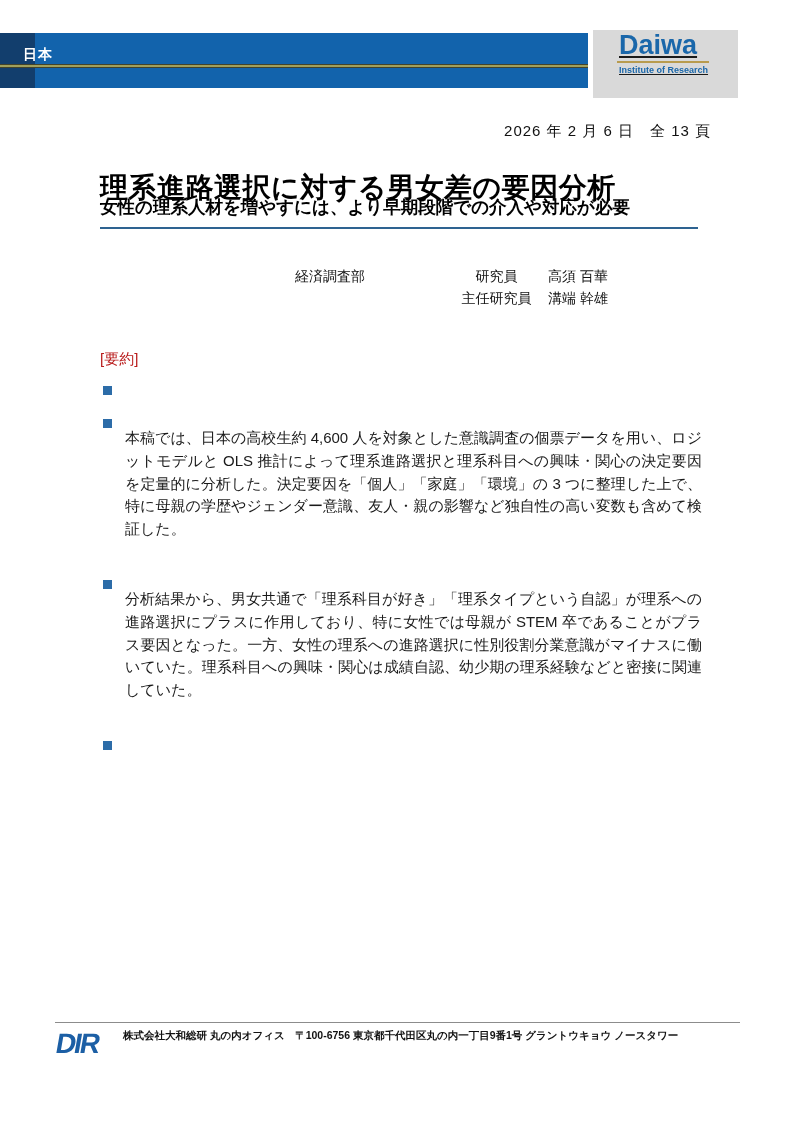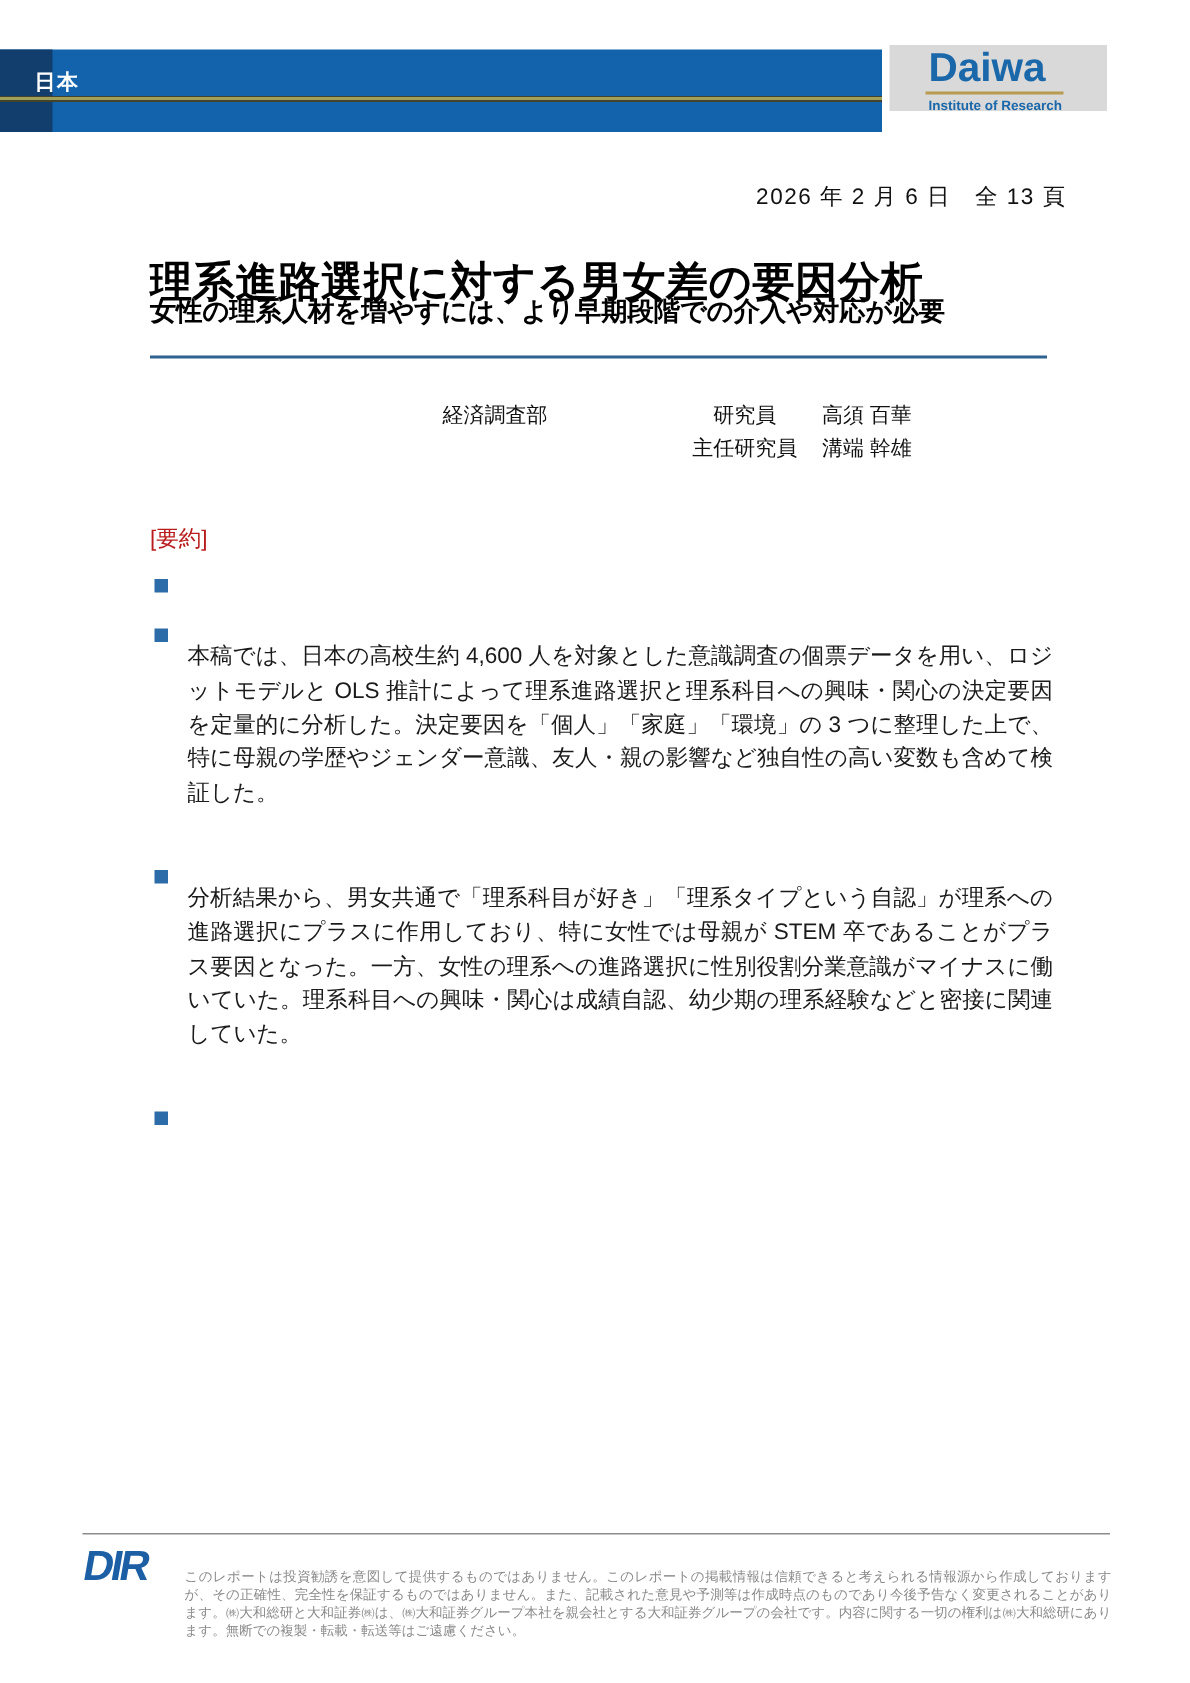--- a/index.html
+++ b/index.html
@@ -10,33 +10,33 @@
   }
   .page{position:absolute;inset:0;width:793px;height:1122px;background:#fff;}
 
   
   .hdr-bar{position:absolute;top:33px;left:0;width:588px;height:55px;background:#1263ac;}
   .hdr-navy{position:absolute;top:33px;left:0;width:35px;height:55px;background:#123e6d;}
   .hdr-line{position:absolute;top:64px;left:0;width:588px;height:4px;
     background:linear-gradient(to bottom,#44442a 0 1px,#a0a05c 1px 3px,#44442a 3px 4px);}
   .hdr-label{position:absolute;top:46px;left:23px;color:#ffffff;font-weight:bold;
     font-size:14px;letter-spacing:1px;}
-  .logo-box{position:absolute;top:30px;left:593px;width:145px;height:44px;background:#d9d9d9;}
+  .logo-box{position:absolute;top:30px;left:593px;width:145px;height:68px;background:#d9d9d9;text-decoration:underline;}
   .logo-brand{margin:1px 0 0 26px;color:#1a67aa;font-weight:bold;font-size:27px;line-height:29px;letter-spacing:0;}
   .logo-rule{margin:1px 0 0 24px;width:92px;height:2px;background:#b89b4e;}
   .logo-tag{margin:2px 16px 0 26px;color:#1a67aa;font-weight:bold;font-size:9px;letter-spacing:0;}
 
   
   .date-line{position:absolute;top:110px;right:82px;font-size:15px;letter-spacing:1px;color:#111;margin-top:12px;}
 
   
   .title{position:absolute;top:152px;left:100px;width:600px;font-size:28px;font-weight:bold;
     letter-spacing:.5px;color:#000;line-height:34px;}
   .subtitle{position:absolute;top:196px;left:100px;width:598px;font-size:17.5px;font-weight:bold;
-    color:#000;padding-bottom:19px;border-bottom:2px solid #2e6391;line-height:22px;}
+    color:#000;padding-bottom:9px;border-bottom:2px solid #2e6391;line-height:22px;}
 
   
   .authors{position:absolute;top:265px;left:295px;width:380px;font-size:14px;line-height:22px;color:#111;}
   .author-row{display:flex;}
   .a-dept{width:150px;}
   .a-role{width:103px;text-align:center;}
   .a-name{}
 
   
   .summary-heading{position:absolute;top:350px;left:100px;font-size:15px;color:#b91c1c;}
@@ -103,15 +103,15 @@
       <span class="bullet-marker"></span>
       <p class="bullet-text">分析結果から、男女共通で「理系科目が好き」「理系タイプという自認」が理系への進路選択にプラスに作用しており、特に女性では母親が STEM 卒であることがプラス要因となった。一方、女性の理系への進路選択に性別役割分業意識がマイナスに働いていた。理系科目への興味・関心は成績自認、幼少期の理系経験などと密接に関連していた。</p>
     </div>
     <div class="bullet">
       <span class="bullet-marker"></span>
     </div>
   </div>
 
   <div class="footer-rule"></div>
   <div class="dir-logo">DIR</div>
-  <div class="f-disclaimer">このレポートは投資勧誘を意図して提供するものではありません。このレポートの掲載情報は信頼できると考えられる情報源から作成しておりますが、その正確性、完全性を保証するものではありません。また、記載された意見や予測等は作成時点のものであり今後予告なく変更されることがあります。㈱大和総研と大和証券㈱は、㈱大和証券グループ本社を親会社とする大和証券グループの会社です。内容に関する一切の権利は㈱大和総研にあります。無断での複製・転載・転送等はご遠慮ください。</div>
+  <div class="f-address">株式会社大和総研 丸の内オフィス　〒100-6756 東京都千代田区丸の内一丁目9番1号 グラントウキョウ ノースタワー</div>
 
 </div>
 
 </body></html>

